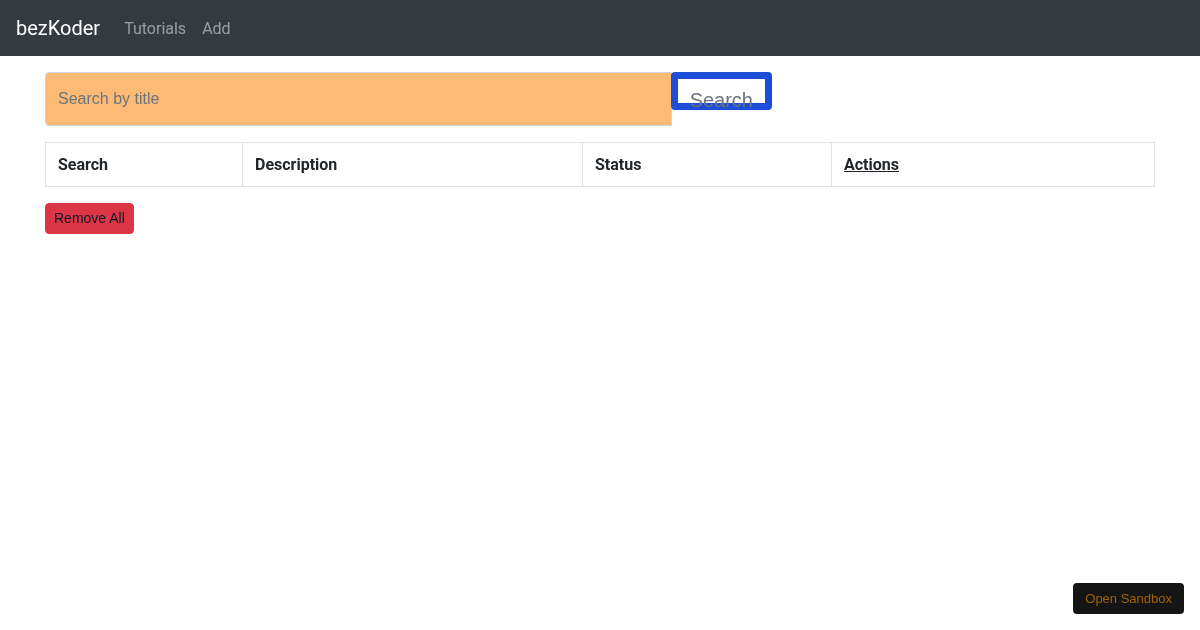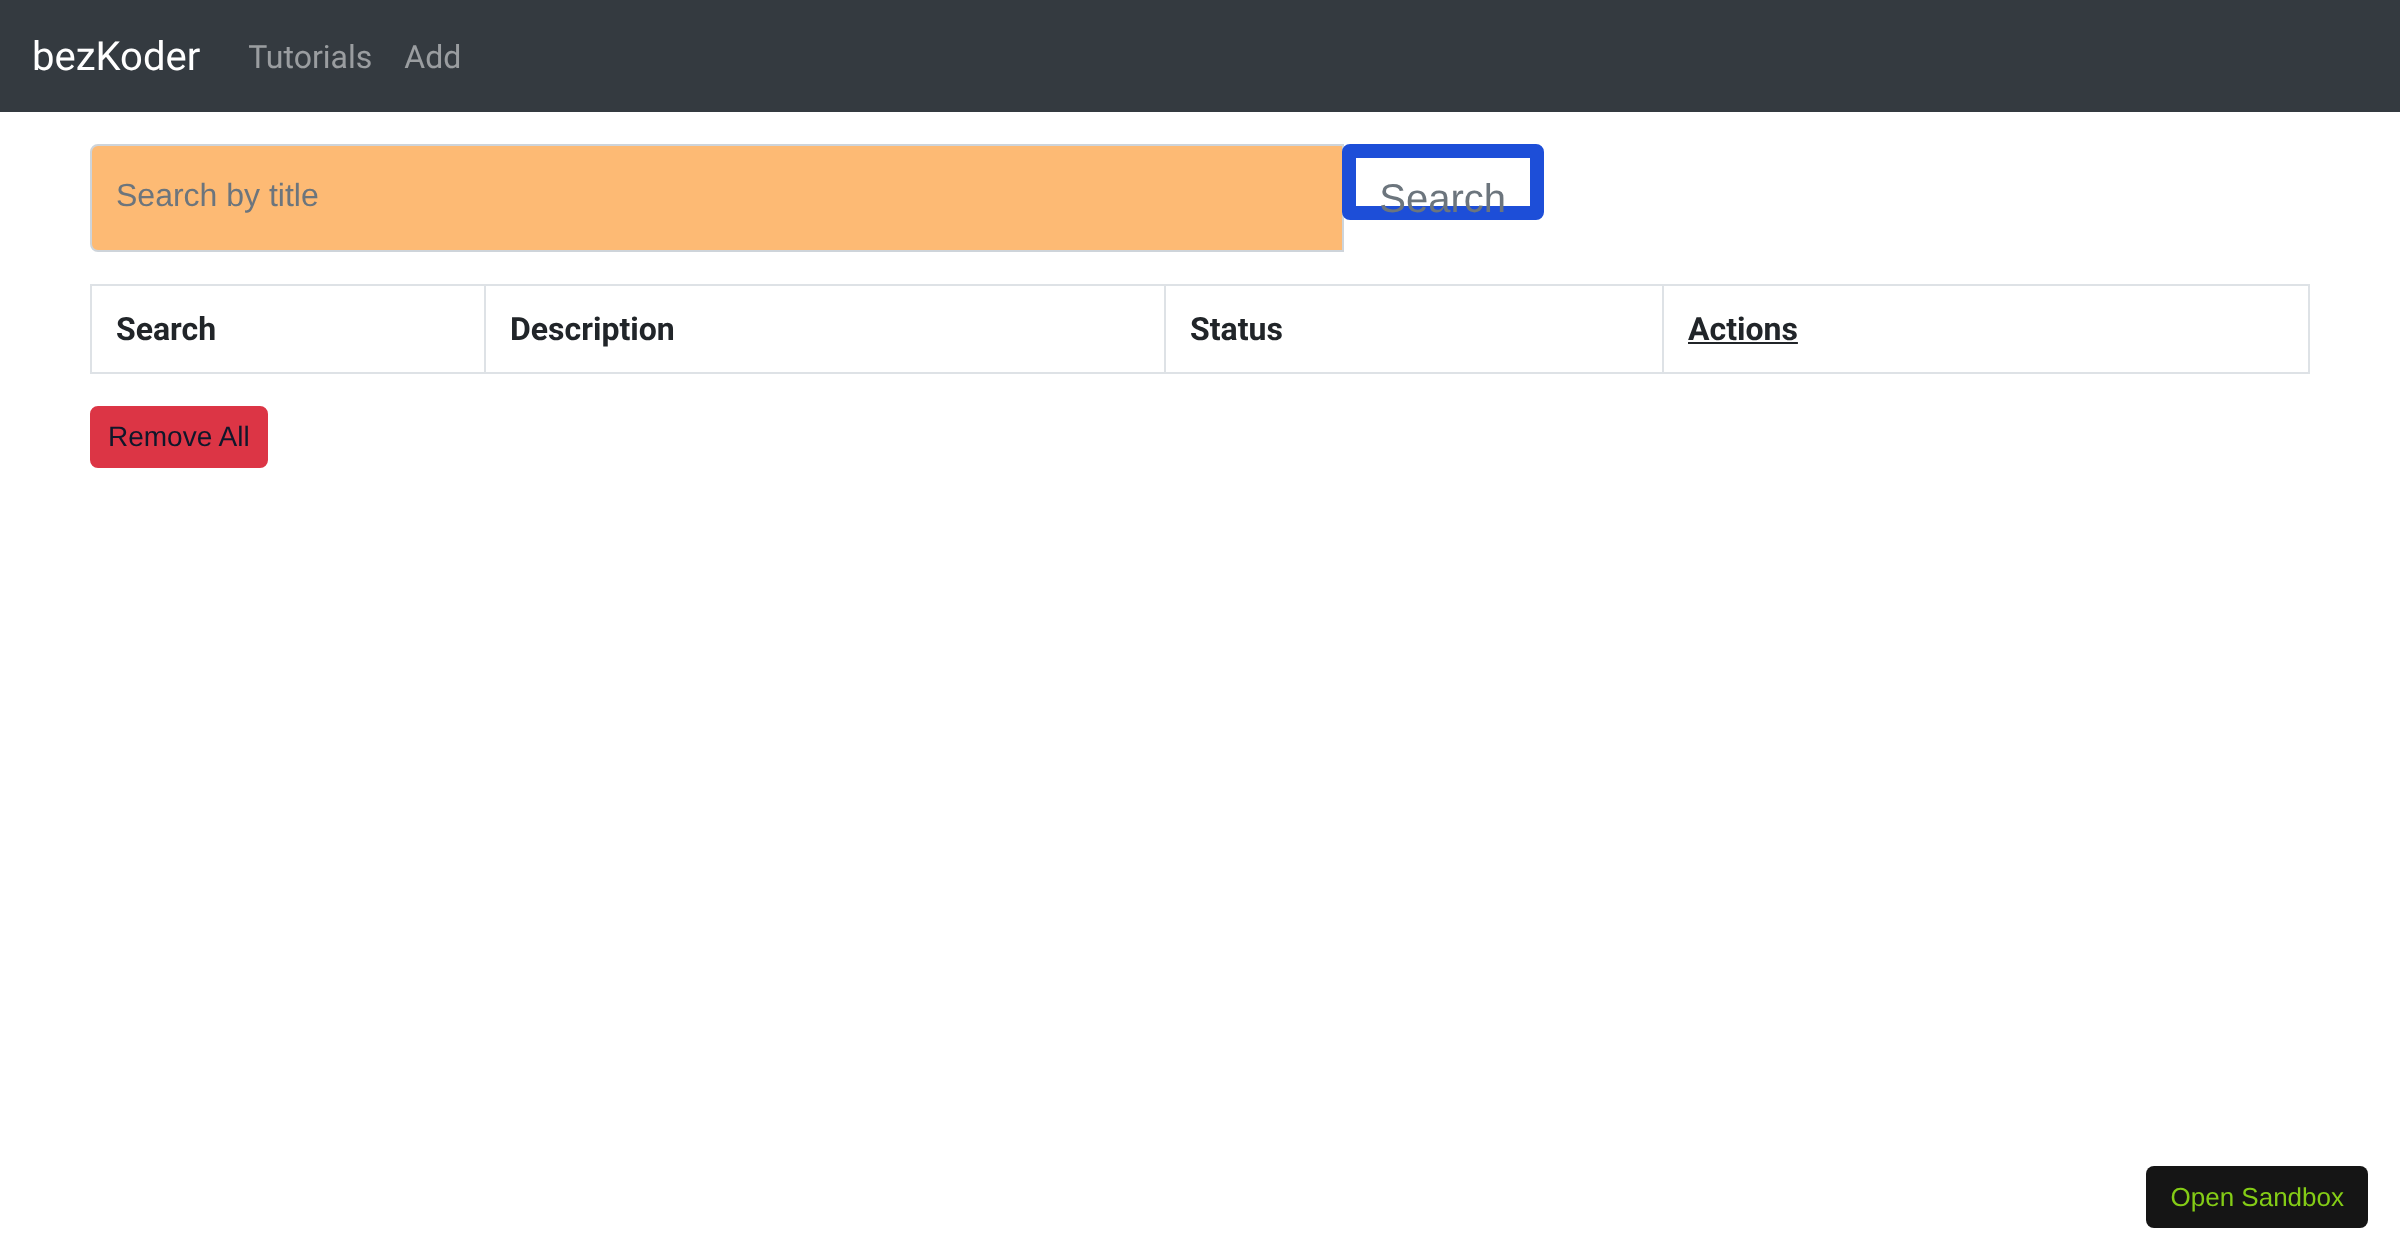--- a/index.html
+++ b/index.html
@@ -99,21 +99,21 @@
       border: 1px solid #dc3545;
       border-radius: 4px;
       cursor: pointer;
     }
     .sandbox-btn {
       position: absolute;
       bottom: 16px;
       right: 16px;
       padding: 8px 12px;
       font-size: 13px;
-      color: #84cc16;
+      color: #a16207;
       background: #151515;
       border: none;
       border-radius: 4px;
       cursor: pointer;
     }
   </style>
 </head>
 <body>
 
 <nav class="navbar">

